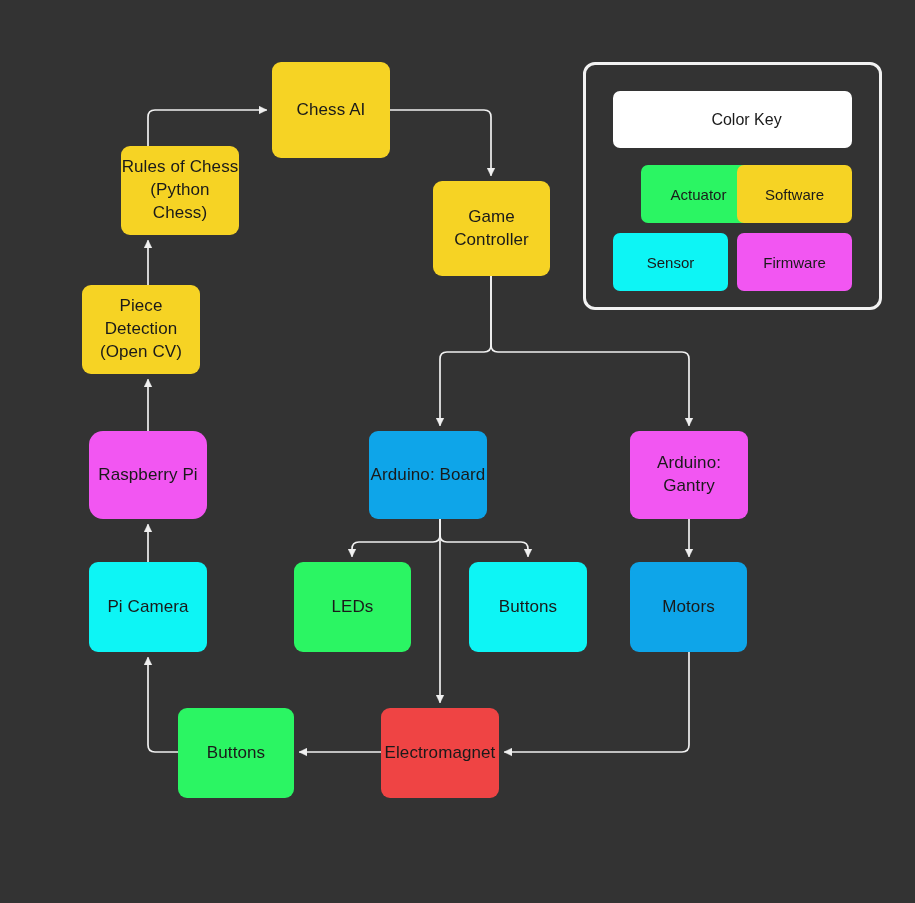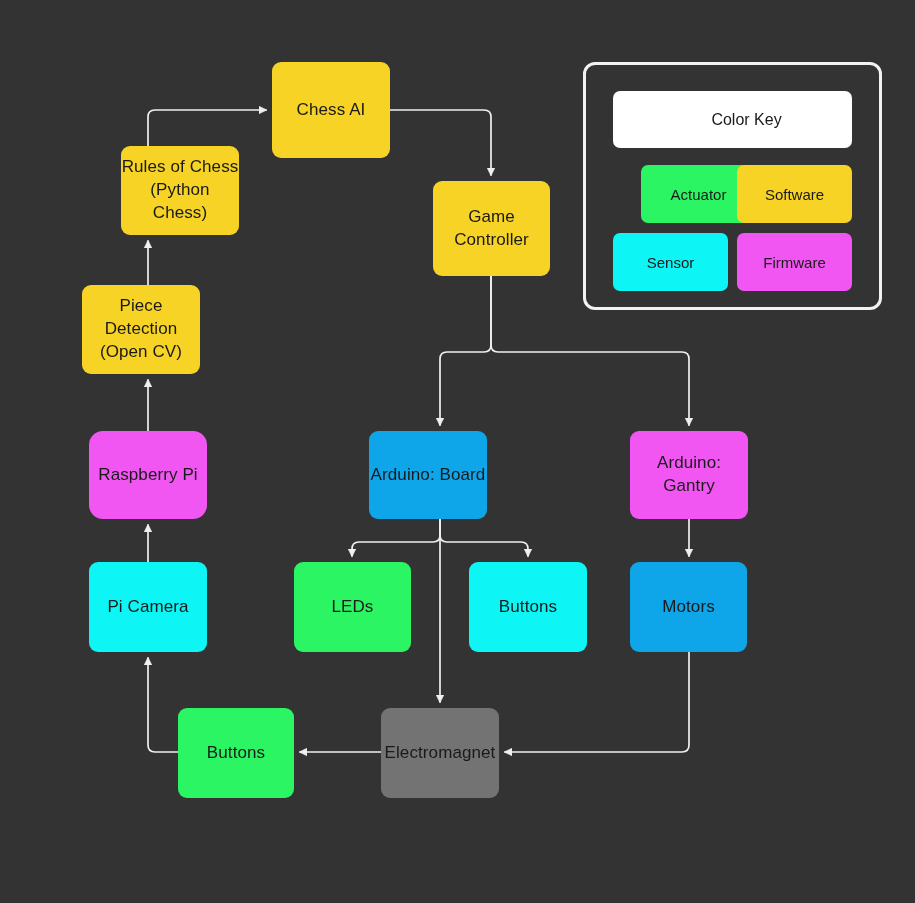--- a/index.html
+++ b/index.html
@@ -123,21 +123,21 @@
 (Open CV)</div>
       <div class="node" style="left: 433px; top: 181px; width: 117px; height: 95px; background: rgb(246, 211, 36);">Game Controller</div>
       <div class="node" style="left: 89px; top: 431px; width: 118px; height: 88px; background: rgb(242, 86, 242); border-radius: 14px;">Raspberry Pi</div>
       <div class="node" style="left: 89px; top: 562px; width: 118px; height: 90px; background: rgb(13, 245, 245);">Pi Camera</div>
       <div class="node" style="left: 369px; top: 431px; width: 118px; height: 88px; background: #0ea5e9;">Arduino: Board</div>
       <div class="node" style="left: 630px; top: 431px; width: 118px; height: 88px; background: rgb(242, 86, 242);">Arduino: Gantry</div>
       <div class="node" style="left: 294px; top: 562px; width: 117px; height: 90px; background: rgb(43, 245, 99);">LEDs</div>
       <div class="node" style="left: 469px; top: 562px; width: 118px; height: 90px; background: rgb(13, 245, 245);">Buttons</div>
       <div class="node" style="left: 630px; top: 562px; width: 117px; height: 90px; background: #0ea5e9;">Motors</div>
       <div class="node" style="left: 178px; top: 708px; width: 116px; height: 90px; background: rgb(43, 245, 99);">Buttons</div>
-      <div class="node" style="left: 381px; top: 708px; width: 118px; height: 90px; background: #737373;">Electromagnet</div>
+      <div class="node" style="left: 381px; top: 708px; width: 118px; height: 90px; background: #ef4444;">Electromagnet</div>
     </div>
 
   <div class="legend-panel" id="legend-panel" style="left: 583px; top: 62px; width: 299px; height: 248px; border-color: rgb(242, 242, 242);"></div>
   <div class="legend-title" id="legend-title" style="left: 613px; top: 91px; width: 239px; height: 57px; background: rgb(255, 255, 255);">Color Key</div>
   <div id="legend-swatches">
       <div class="legend-swatch" style="left: 613px; top: 165px; width: 115px; height: 58px; background: rgb(43, 245, 99); margin-left: 28px;">Actuator</div>
       <div class="legend-swatch" style="left: 737px; top: 165px; width: 115px; height: 58px; background: rgb(246, 211, 36);">Software</div>
       <div class="legend-swatch" style="left: 613px; top: 233px; width: 115px; height: 58px; background: rgb(13, 245, 245);">Sensor</div>
       <div class="legend-swatch" style="left: 737px; top: 233px; width: 115px; height: 58px; background: rgb(242, 86, 242);">Firmware</div>
     </div>

